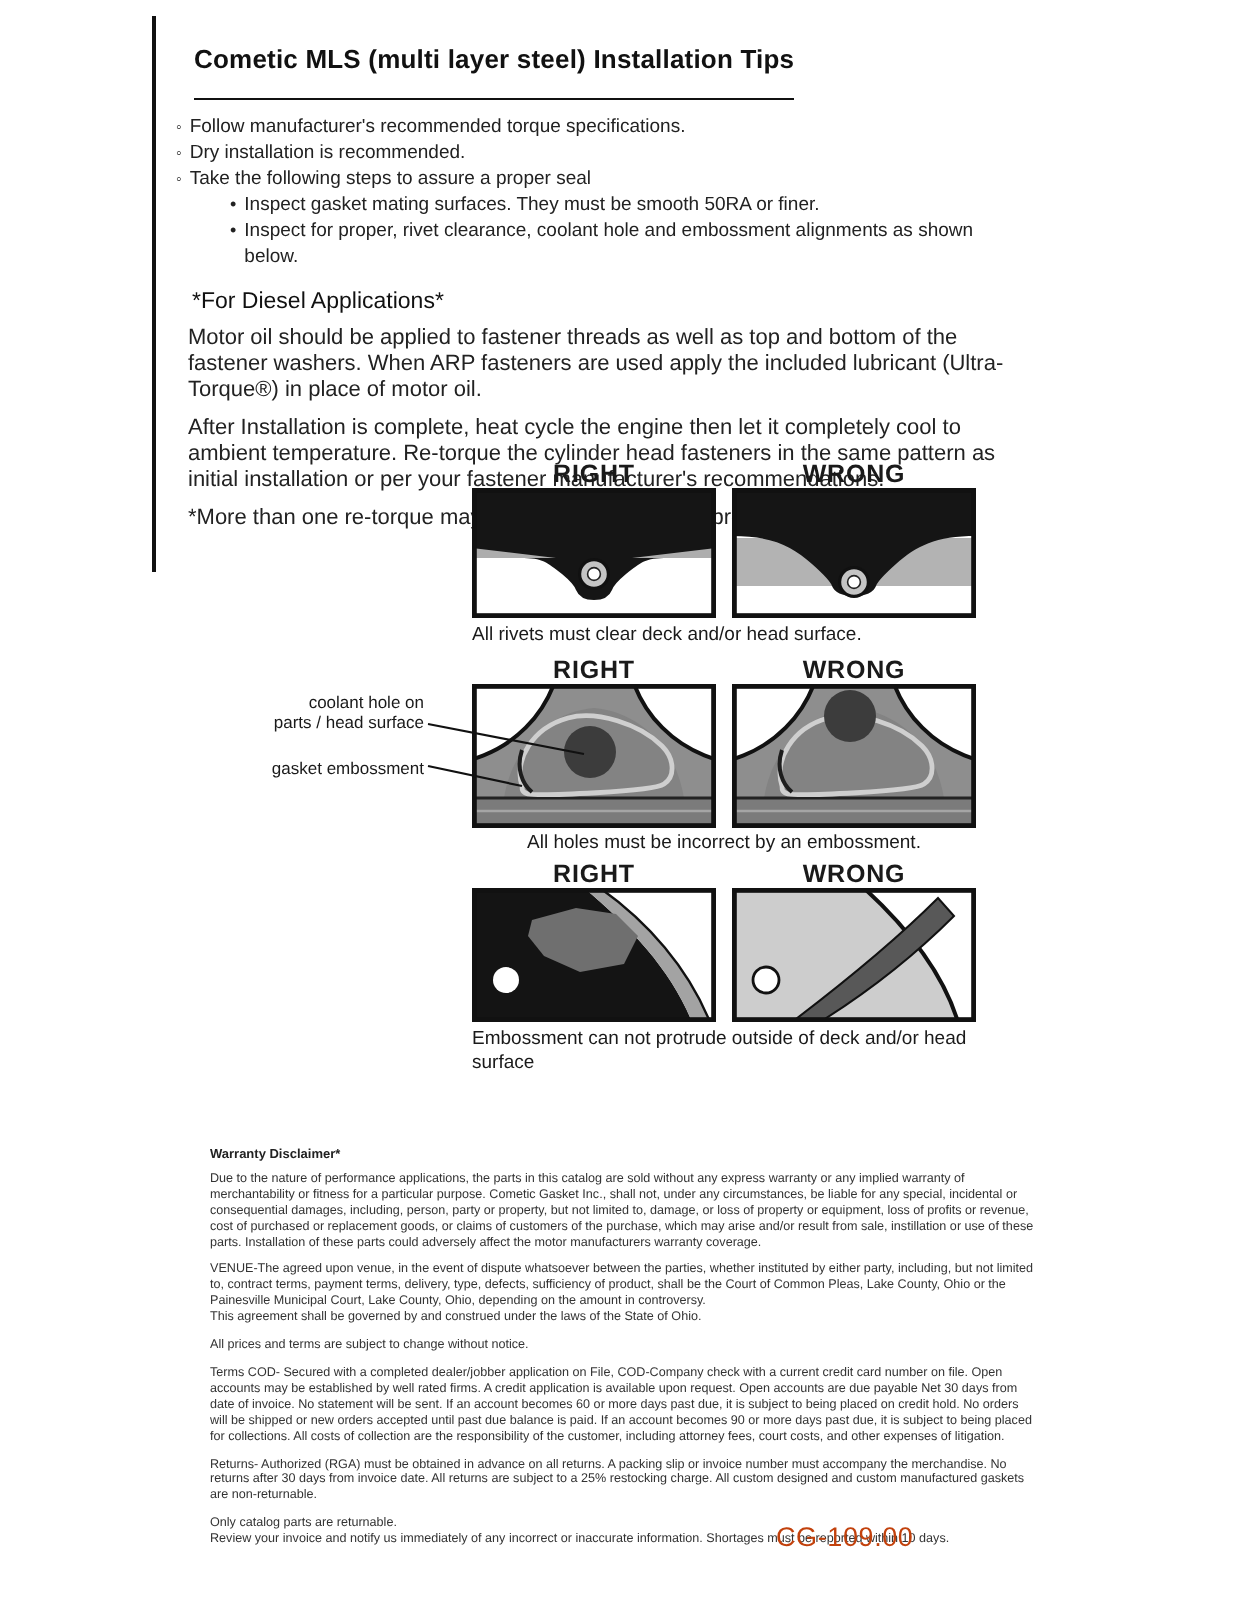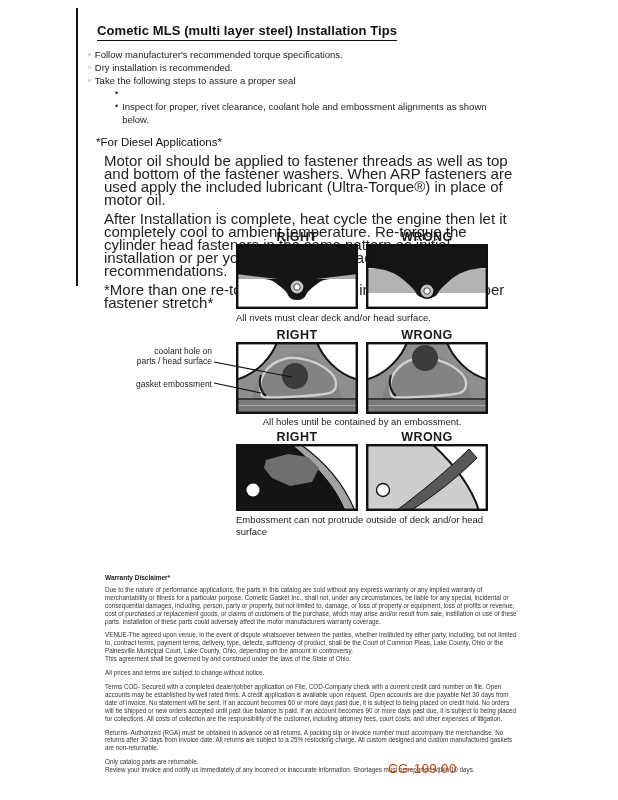--- a/index.html
+++ b/index.html
@@ -3,28 +3,28 @@
 <meta charset="utf-8">
 <style>
   * { margin:0; padding:0; box-sizing:border-box; }
   body { background:#ffffff; font-family:"Liberation Sans", sans-serif; color:#222; }
   .page { position:relative; width:618px; height:800px; background:#ffffff; overflow:hidden; }
 
   .edge-line { position:absolute; left:76px; top:8px; width:2px; height:278px; background:#111; }
 
   .content { position:absolute; left:88px; top:21px; width:424px; }
   .title { margin-left:9px; display:inline-block; font-size:13px; font-weight:bold; color:#111;
-           border-bottom:1.6px solid #111; padding-bottom:2px; letter-spacing:.1px; }
+           border-bottom:1.6px solid #111; padding-bottom:12px; letter-spacing:.1px; }
   .bullets { margin-top:7px; font-size:9.5px; line-height:13px; }
   .bullet { display:flex; gap:4px; }
   .bullet .bmark { font-size:8px; line-height:13px; }
   .bullet.sub { margin-left:27px; }
   .bullet.sub .bmark { font-size:9px; }
   .diesel-heading { margin-top:10px; margin-left:8px; font-size:11.5px; font-weight:normal; color:#111; }
-  .diesel p { margin-top:6px; margin-left:16px; font-size:15px; line-height:13px; width:414px; }
+  .diesel p { margin-top:6px; margin-left:6px; font-size:11px; line-height:13px; width:414px; }
 
   
   .dg-label { position:absolute; width:122px; text-align:center; font-size:12.5px; font-weight:600;
               letter-spacing:.4px; color:#1a1a1a; }
   .panel { position:absolute; width:122px; display:block; }
   .dg-caption { position:absolute; font-size:9.5px; font-weight:500; line-height:11.5px; color:#1a1a1a; }
   .callout { position:absolute; font-size:8.5px; line-height:10px; text-align:right; color:#1a1a1a; }
   .pointer-svg { position:absolute; left:213px; top:356px; pointer-events:none; }
 
   
@@ -53,20 +53,21 @@
       <div class="bullet">
           <span class="bmark">◦</span>
           <span>Dry installation is recommended.</span>
         </div>
       <div class="bullet">
           <span class="bmark">◦</span>
           <span>Take the following steps to assure a proper seal</span>
         </div>
       <div class="bullet sub">
           <span class="bmark">•</span>
+          <span>Inspect gasket mating surfaces.  They must be smooth 50RA or finer.</span>
         </div>
       <div class="bullet sub">
           <span class="bmark">•</span>
           <span>Inspect for proper, rivet clearance, coolant hole and embossment alignments as shown below.</span>
         </div>
     </div>
 
     <div class="diesel">
       <div class="diesel-heading">*For Diesel Applications*</div>
       <p>Motor oil should be applied to fastener threads as well as top and bottom of the fastener washers. When ARP fasteners are used apply the included lubricant (Ultra-Torque®) in place of motor oil.</p>
@@ -135,21 +136,21 @@
     <div>coolant hole on</div>
     <div>parts / head surface</div>
   </div>
   <div class="callout" style="left:98px; top:379px; width:114px;">gasket embossment</div>
 
   <svg class="pointer-svg" width="84" height="42" viewBox="0 0 84 42">
     <line x1="1" y1="6" x2="79" y2="21" stroke="#111" stroke-width="1.1"></line>
     <line x1="1" y1="27" x2="48" y2="37" stroke="#111" stroke-width="1.1"></line>
   </svg>
 
-  <div class="dg-caption" style="left:226px; top:416px; width:272px; text-align:center;">All holes until be contained by an embossment.</div>
+  <div class="dg-caption" style="left:226px; top:416px; width:272px; text-align:center;">All holes must be incorrect by an embossment.</div>
 
   <div class="dg-label" style="left:236px; top:430px;">RIGHT</div>
   <div class="dg-label" style="left:366px; top:430px;">WRONG</div>
 
   <svg class="panel" style="left:236px; top:444px;" width="122" height="67" viewBox="0 0 122 67">
     <rect width="122" height="67" fill="#ffffff"></rect>
     <path d="M0 0 H56 C80 20 100 42 110 67 H0 Z" fill="#141414"></path>
     <path d="M56 0 C80 20 100 42 110 67 H119 C108 40 88 17 64 0 Z" fill="#a3a3a3"></path>
     <path d="M64 0 C88 17 108 40 119 67" fill="none" stroke="#111" stroke-width="1.2"></path>
     <path d="M30 16 L52 10 L72 13 L83 24 L76 38 L54 42 L36 34 L28 24 Z" fill="#6f6f6f"></path>

